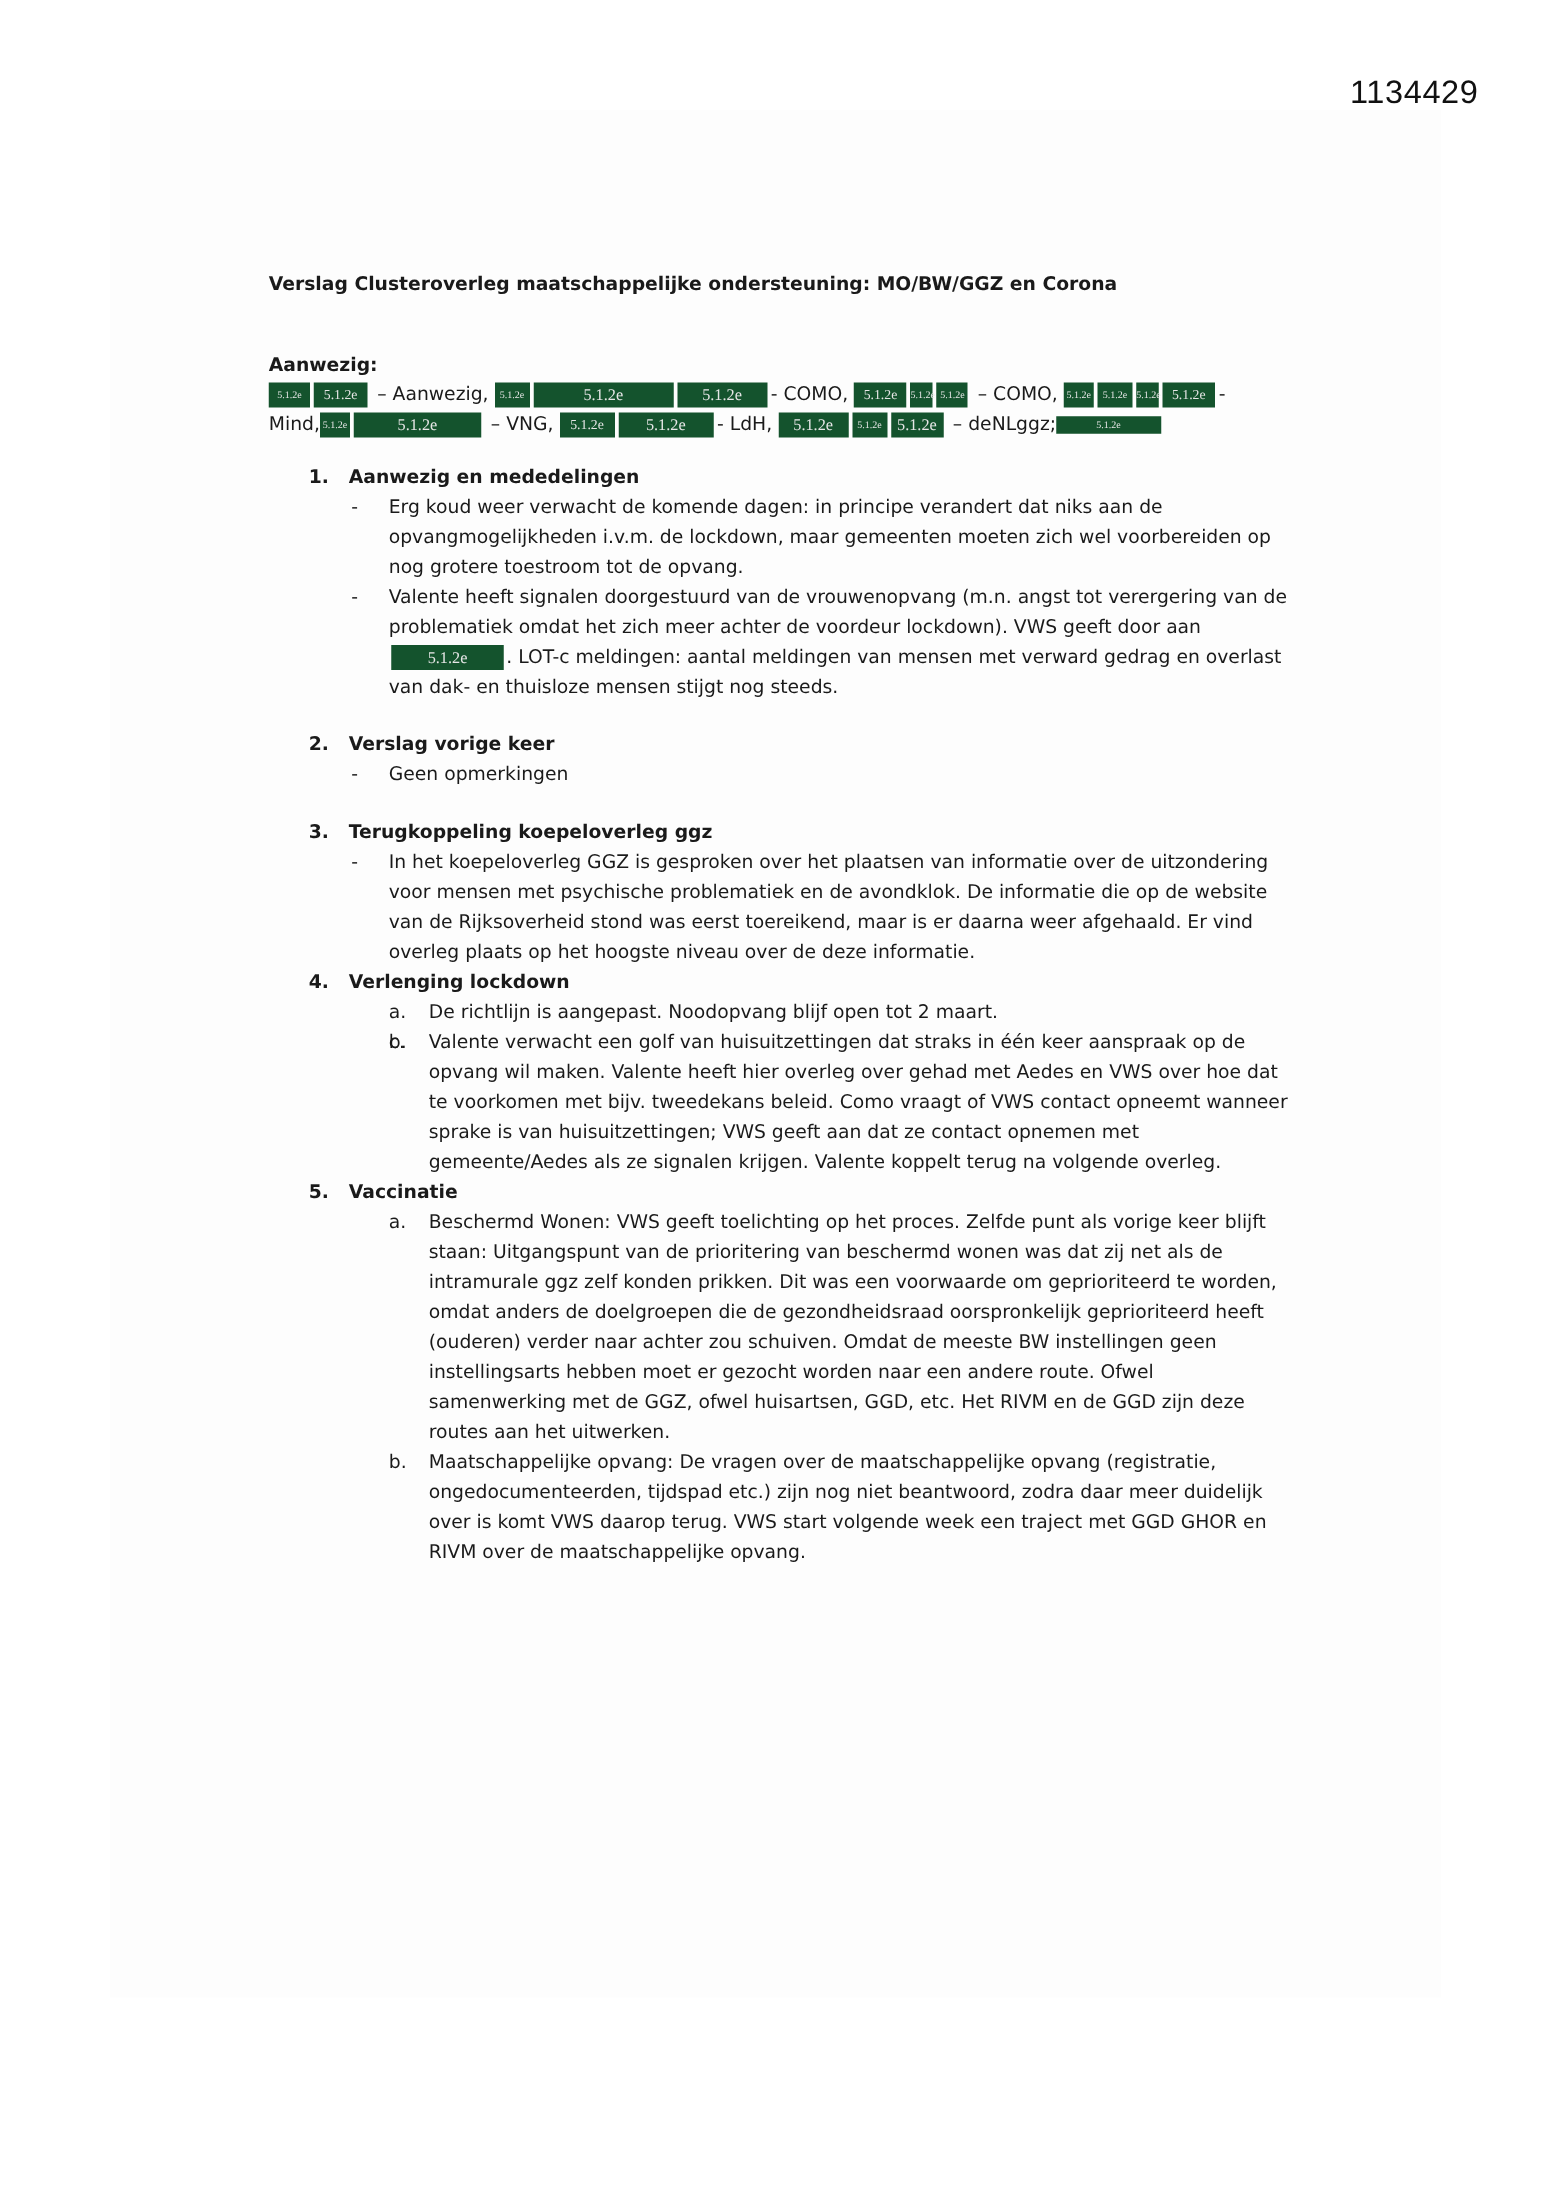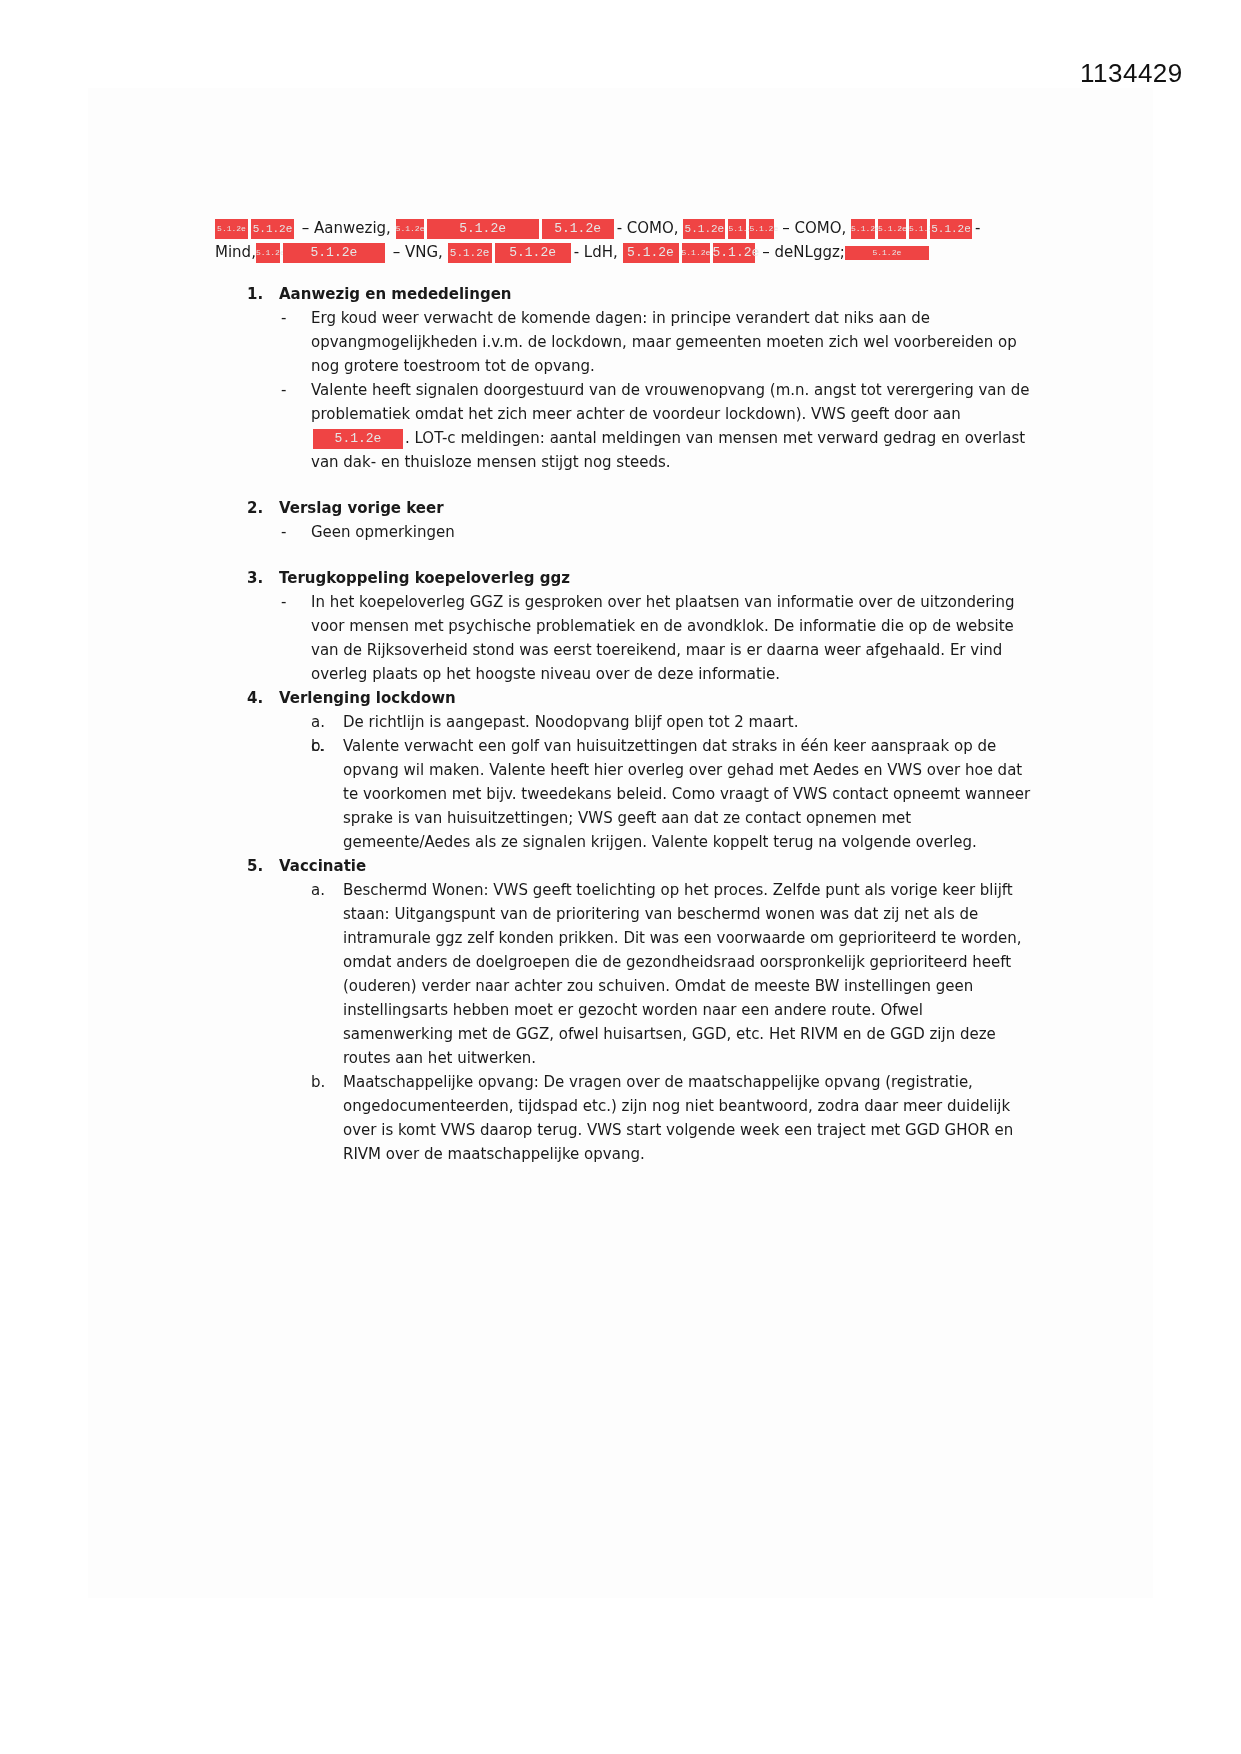--- a/index.html
+++ b/index.html
@@ -24,23 +24,23 @@
     .content {
       position: absolute; left: 215px; top: 216px; width: 820px;
       font-family: "DejaVu Sans", sans-serif;
       font-size: 15px; line-height: 24px; color: #1a1a1a;
     }
     .title { font-weight: bold; font-size: 15px; line-height: 22px; }
     .heading-attend { font-weight: bold; margin-top: 40px; }
     .attend-line { white-space: nowrap; height: 24px; position: relative; }
     .redact {
       display: inline-block;
-      background: #ef4444;
+      background: #14532d;
       color: #e6e6e6;
-      font-family: Liberation Mono, monospace;
+      font-family: Liberation Serif, serif;
       font-size: 13px; line-height: 20px; height: 20px;
       text-align: center; vertical-align: middle;
       margin-right: 3px;
     }
     .redact.tiny { font-size: 8px; }
     .redact.small { font-size: 11px; }
     .absent { font-weight: bold; margin-top: 22px; }
     ol.items { margin: 18px 0 0 0; padding: 0; list-style: none; }
     .item { margin-bottom: 0; }
     .item-head { font-weight: bold; position: relative; padding-left: 64px; }
@@ -52,21 +52,23 @@
     .gap { height: 20px; }
     .inline-redact { margin: 0 2px; }
   </style>
 </head>
 <body>
 
 <div class="doc-id">1134429</div>
 <div class="page-area"></div>
 
 <div class="content">
+  <div class="title">Verslag Clusteroverleg maatschappelijke ondersteuning: MO/BW/GGZ en Corona</div>
 
+  <div class="heading-attend" style="margin-top:43px; line-height:22px;">Aanwezig:</div>
 
   <div class="attend-line">
     <span class="redact tiny" style="width:33px;">5.1.2e</span><span class="redact small" style="width:43px;">5.1.2e</span>
     <span>– Aanwezig,</span>
     <span class="redact tiny" style="width:28px;">5.1.2e</span><span class="redact" style="width:112px;">5.1.2e</span><span class="redact" style="width:72px;">5.1.2e</span><span>- COMO,</span>
     <span class="redact small" style="width:42px;">5.1.2e</span><span class="redact tiny" style="width:18px;">5.1.2e</span><span class="redact tiny" style="width:25px;">5.1.2e</span>
     <span>– COMO,</span>
     <span class="redact tiny" style="width:24px;">5.1.2e</span><span class="redact tiny" style="width:28px;">5.1.2e</span><span class="redact tiny" style="width:18px;">5.1.2e</span><span class="redact small" style="width:42px;">5.1.2e</span><span>-</span>
   </div>
 

